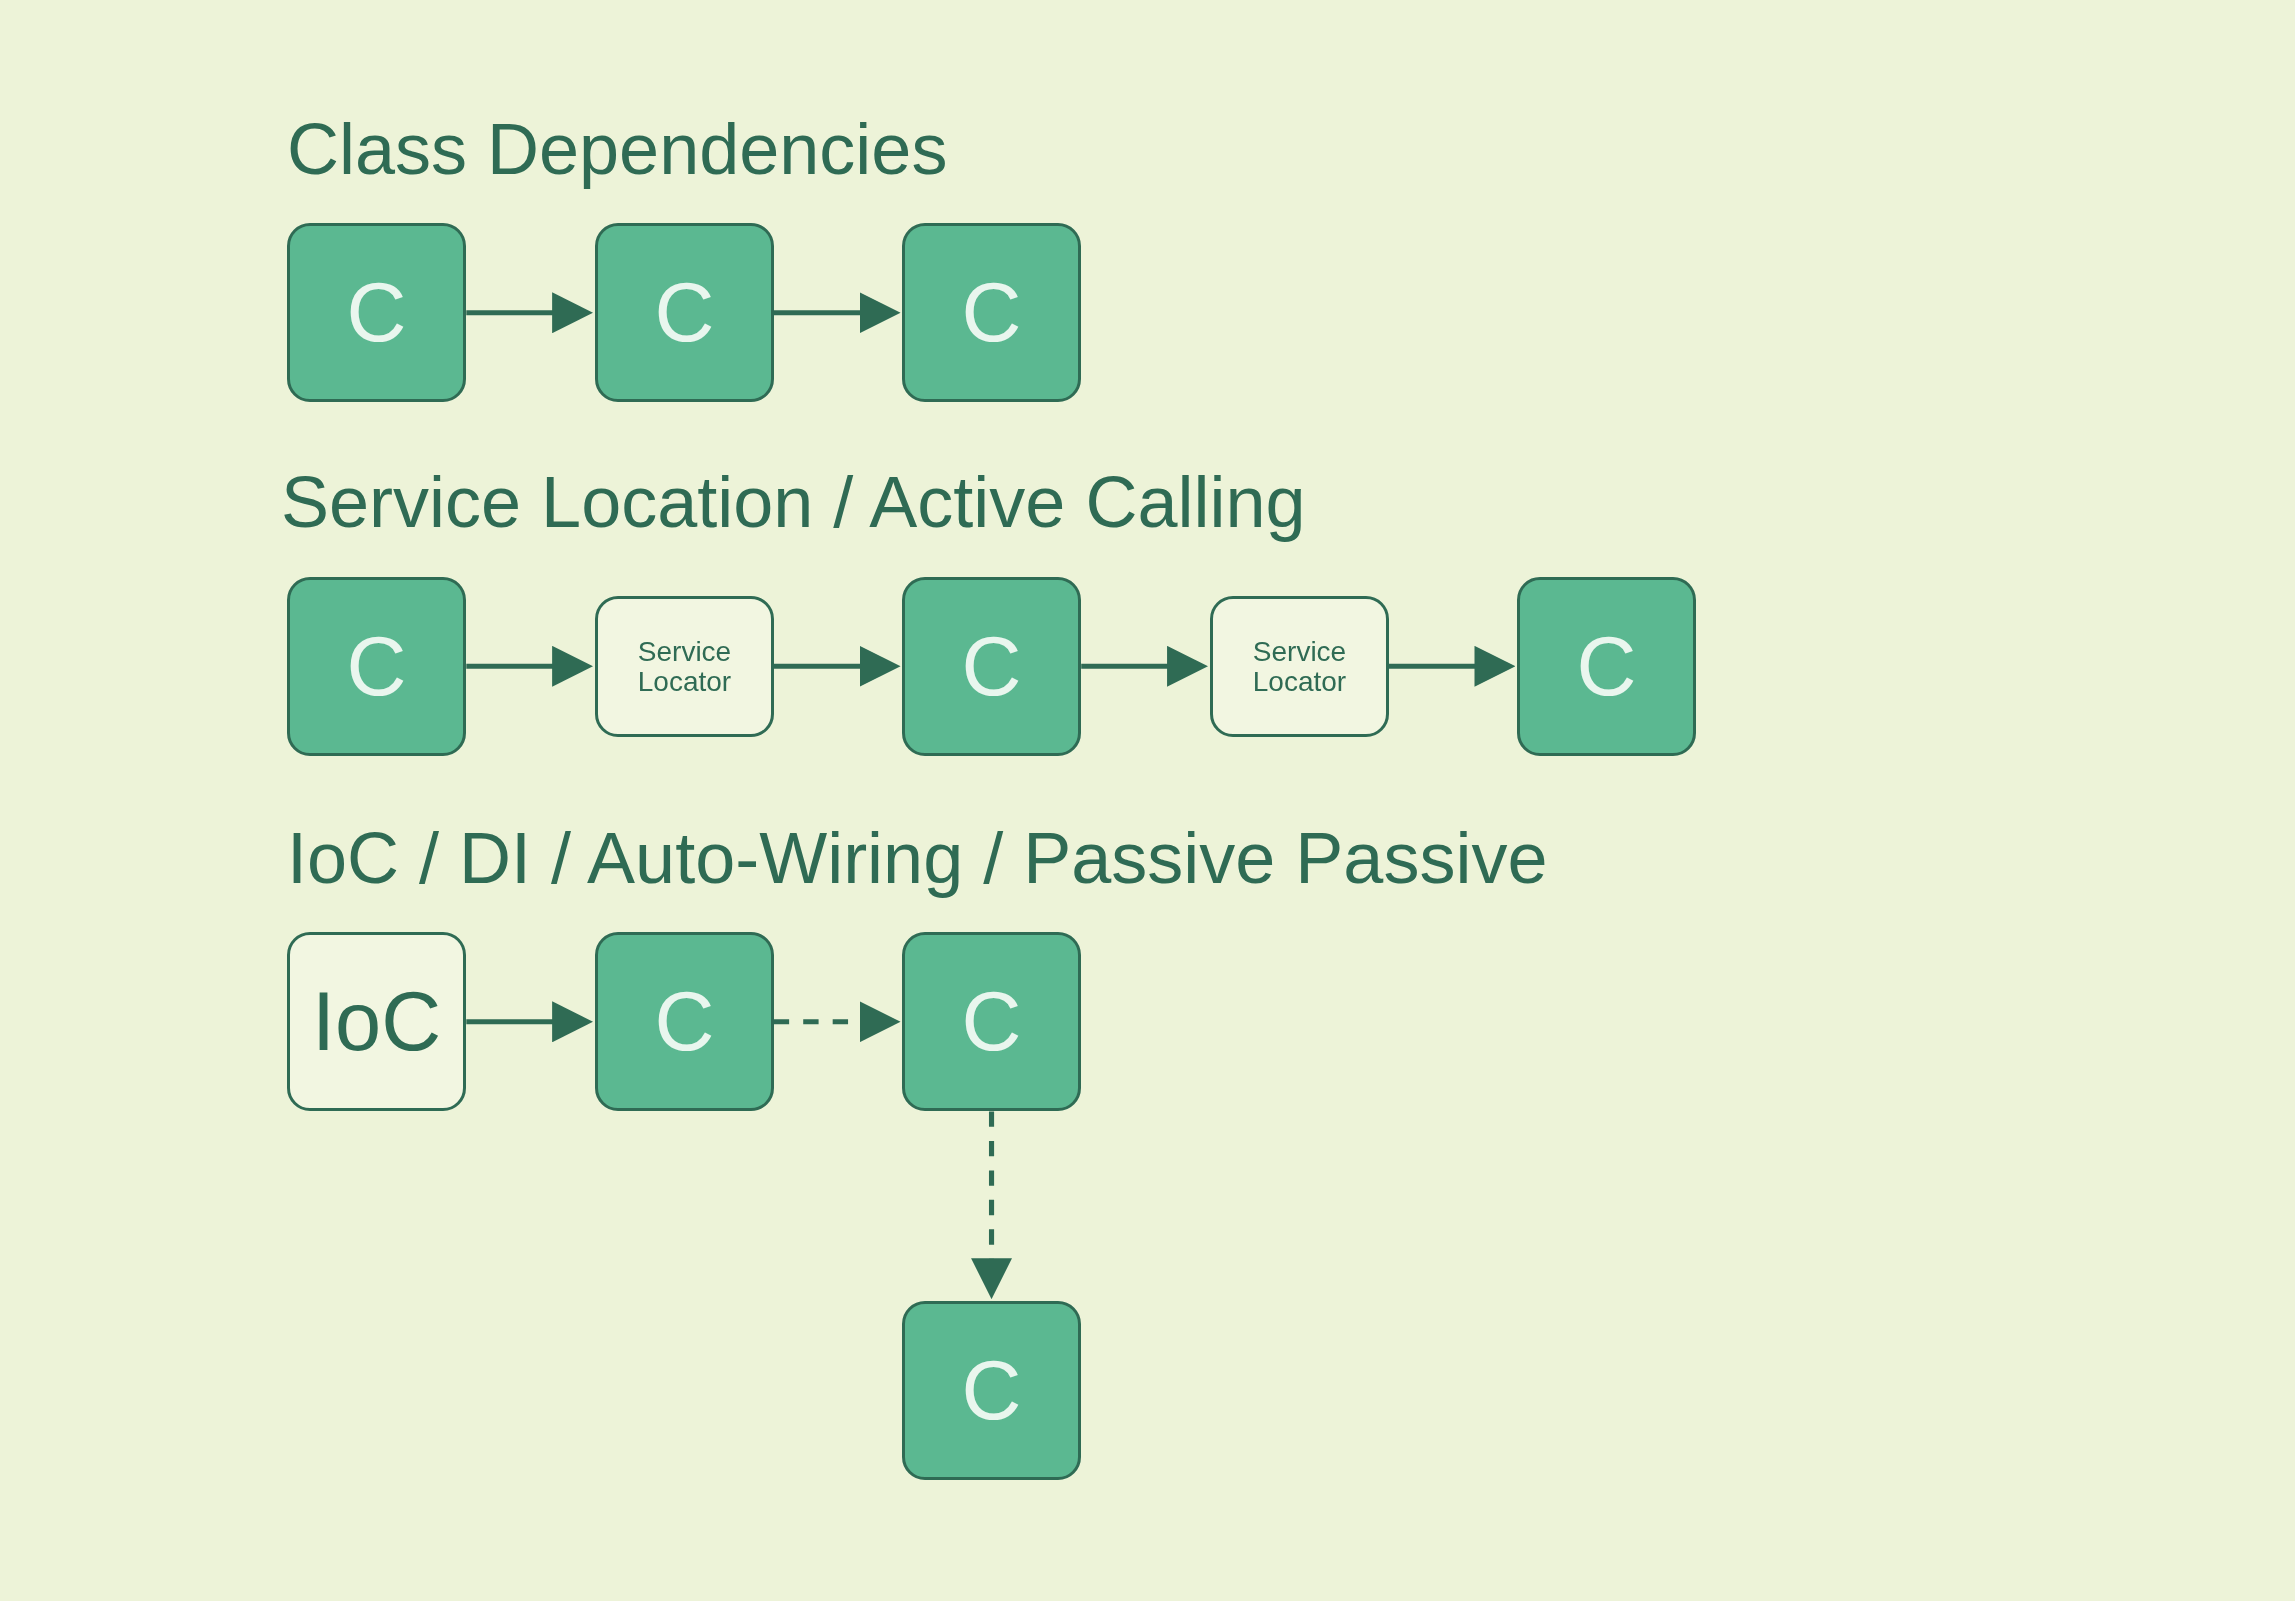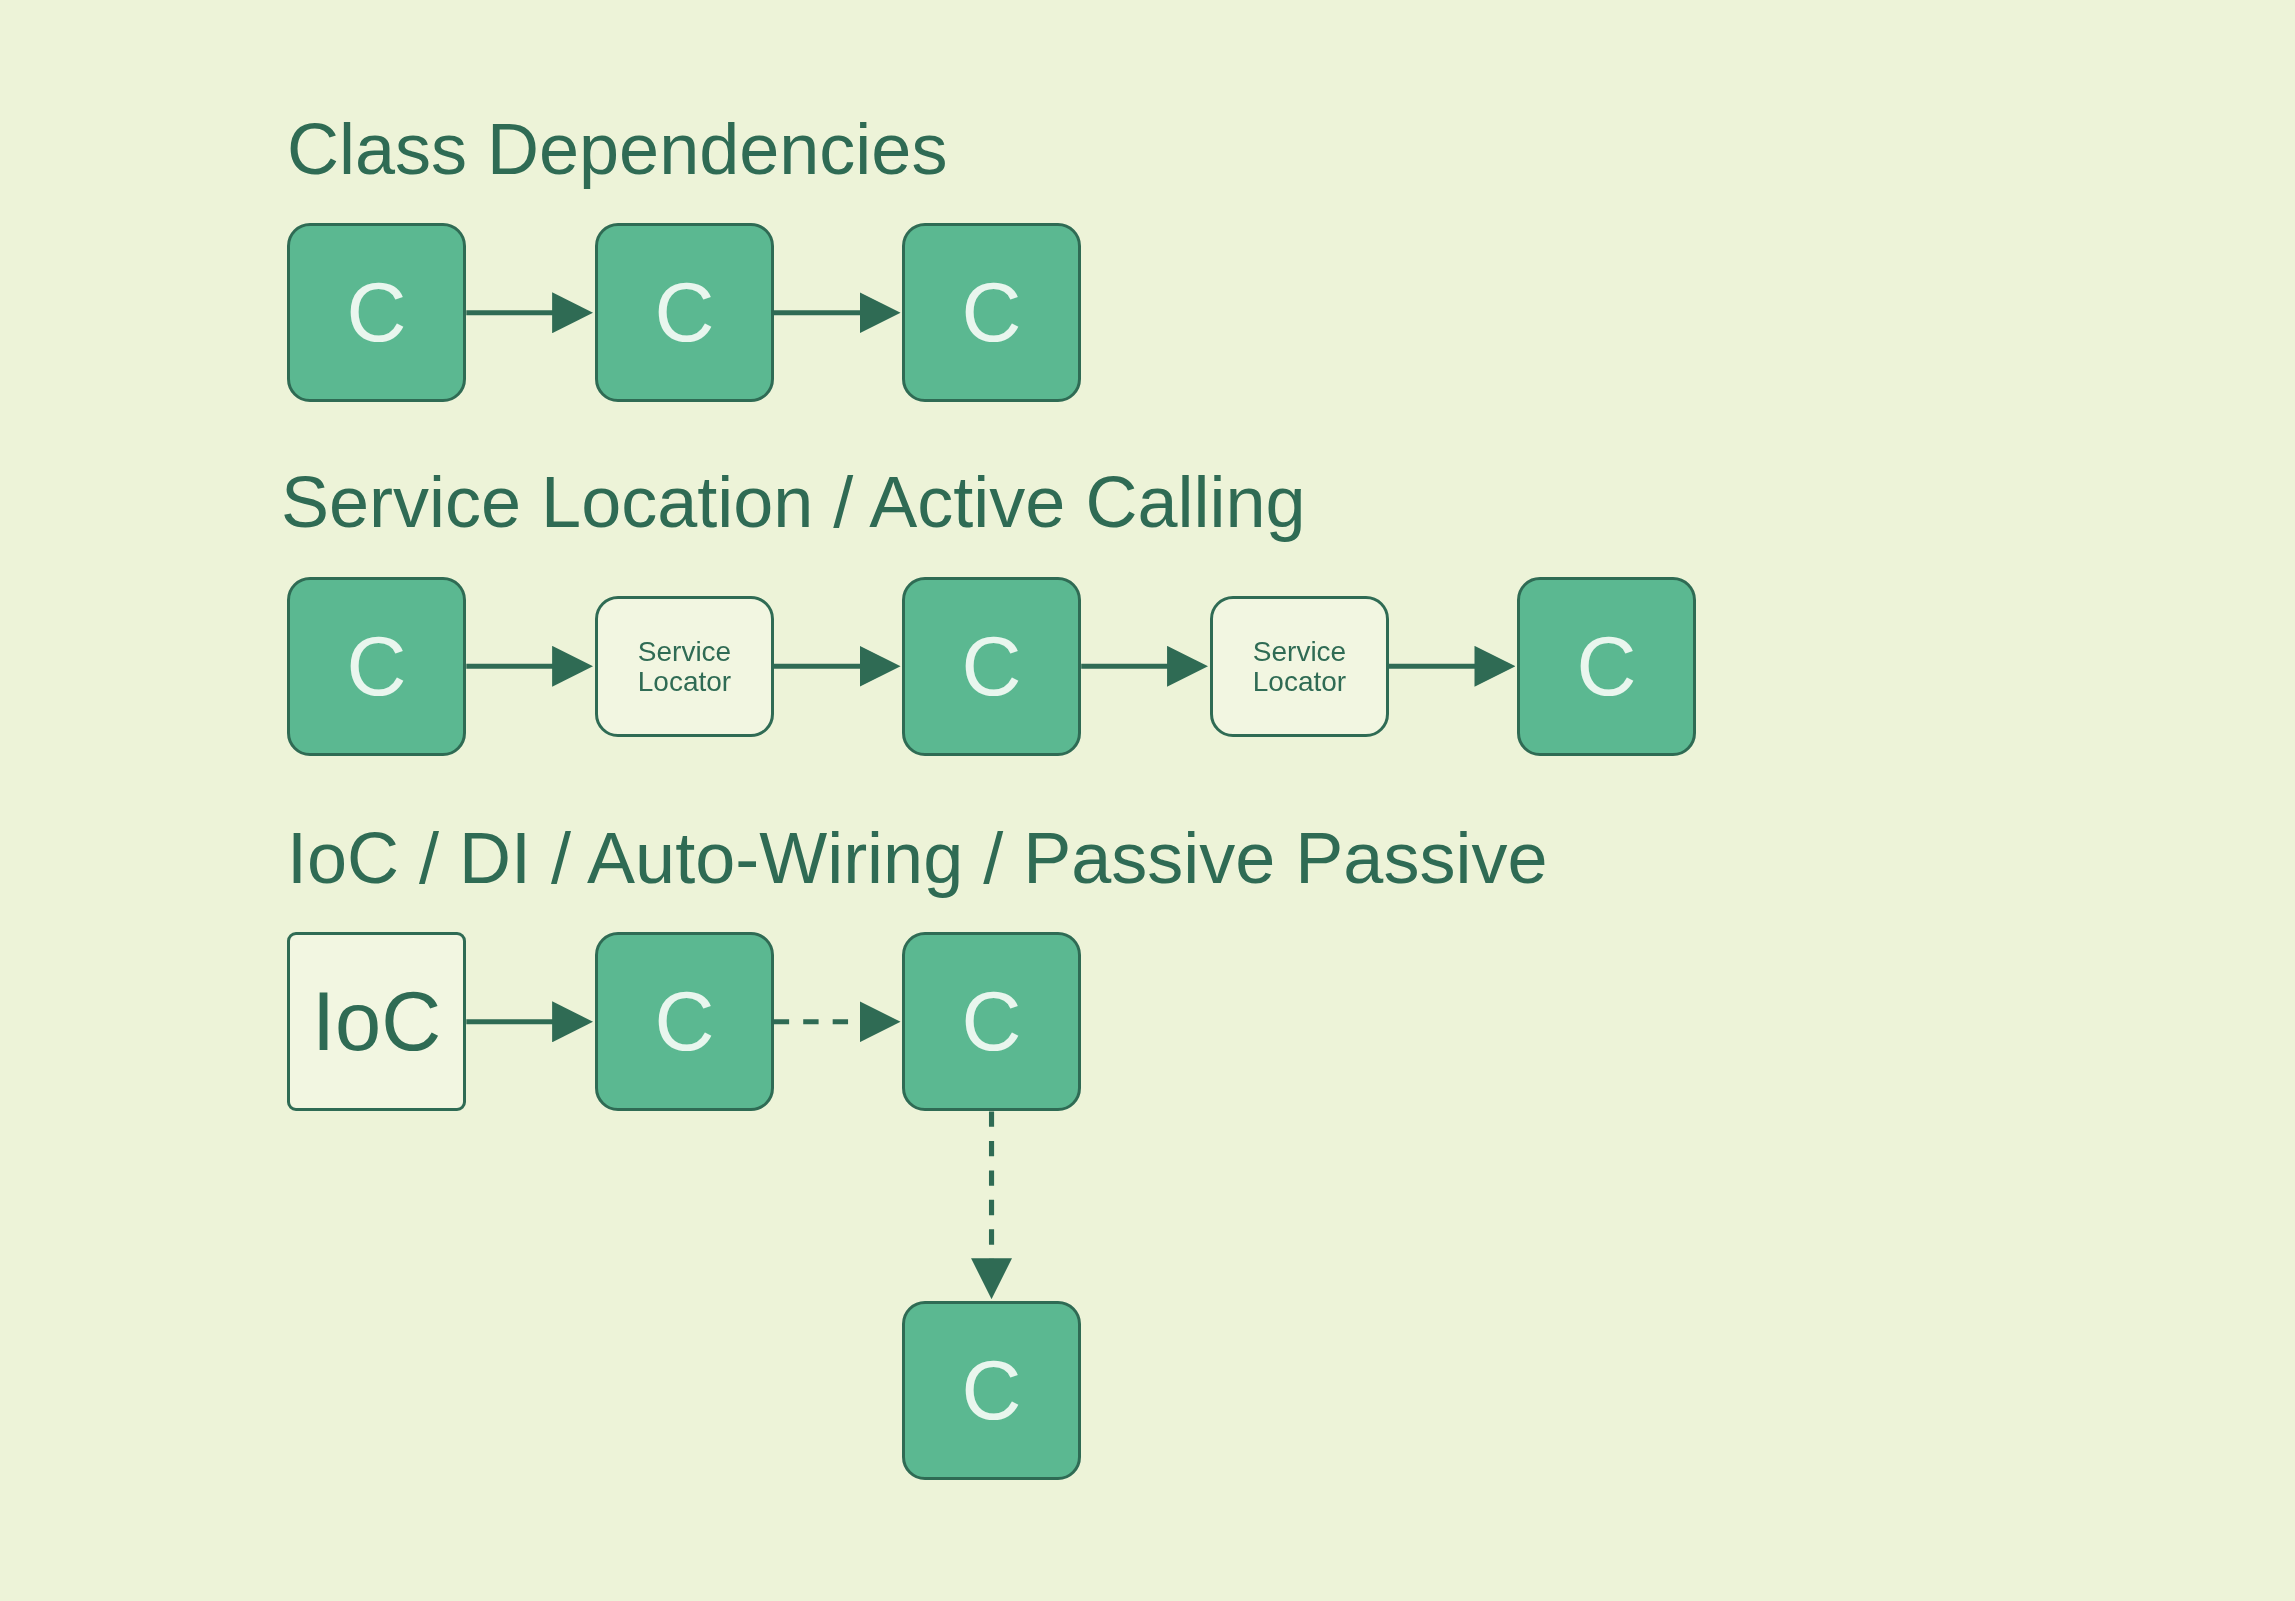--- a/index.html
+++ b/index.html
@@ -98,21 +98,21 @@
   <div class="node light label-sm" style="left:1210px; top:596px; width:179px; height:141px; white-space:pre;">
     <span>Service
 Locator</span>
   </div>
   <div class="node dark" style="left:1517px; top:577px; width:179px; height:179px;">
     <span>C</span>
   </div>
 
   <div class="title" style="left:287px; top:817px;">IoC / DI / Auto-Wiring / Passive Passive</div>
 
-  <div class="node light label-lg" style="left:287px; top:932px; width:179px; height:179px;border-radius:9px;">
+  <div class="node light label-lg" style="left:287px; top:932px; width:179px; height:179px;">
     <span>IoC</span>
   </div>
   <div class="node dark" style="left:595px; top:932px; width:179px; height:179px;">
     <span>C</span>
   </div>
   <div class="node dark" style="left:902px; top:932px; width:179px; height:179px;">
     <span>C</span>
   </div>
   <div class="node dark" style="left:902px; top:1301px; width:179px; height:179px;">
     <span>C</span>

